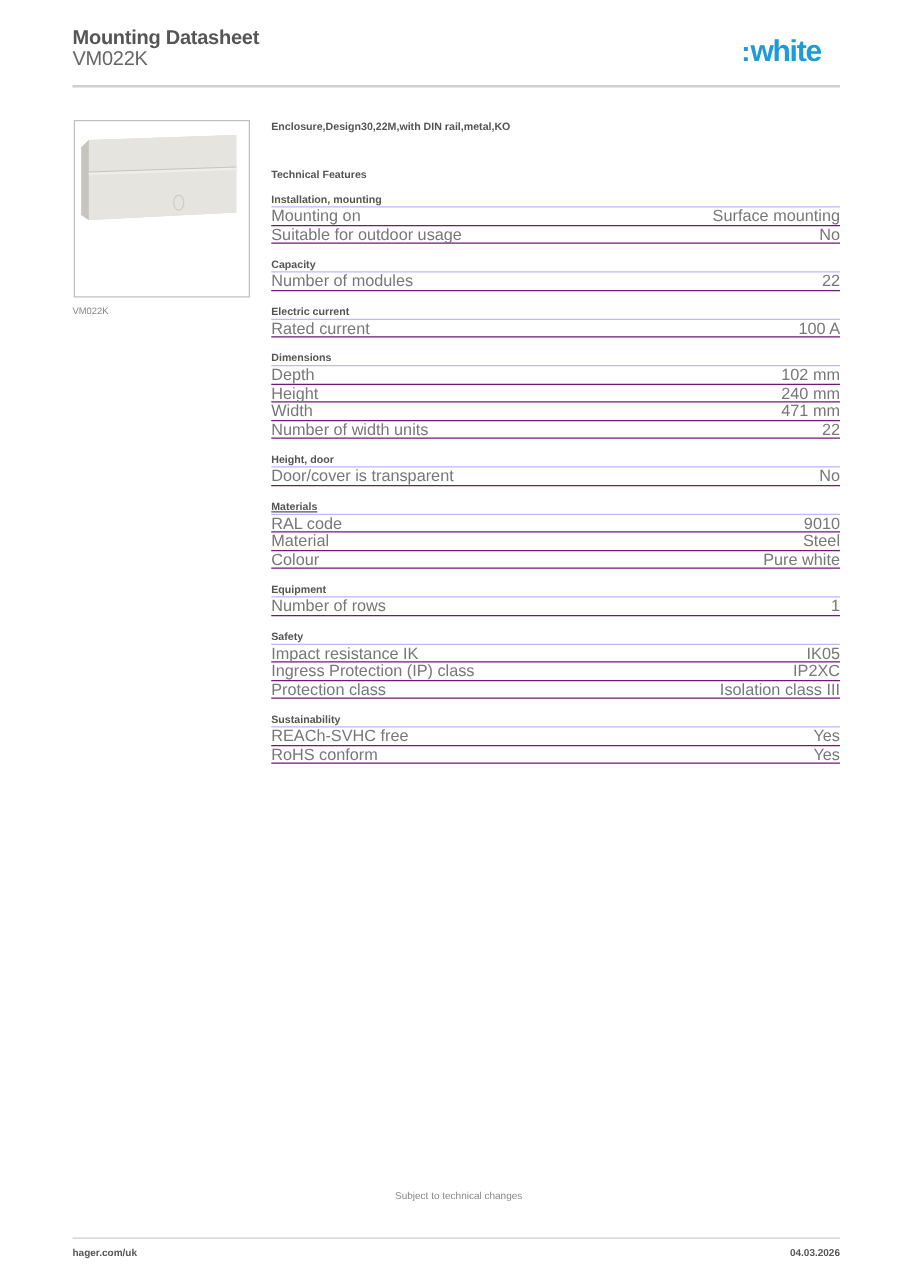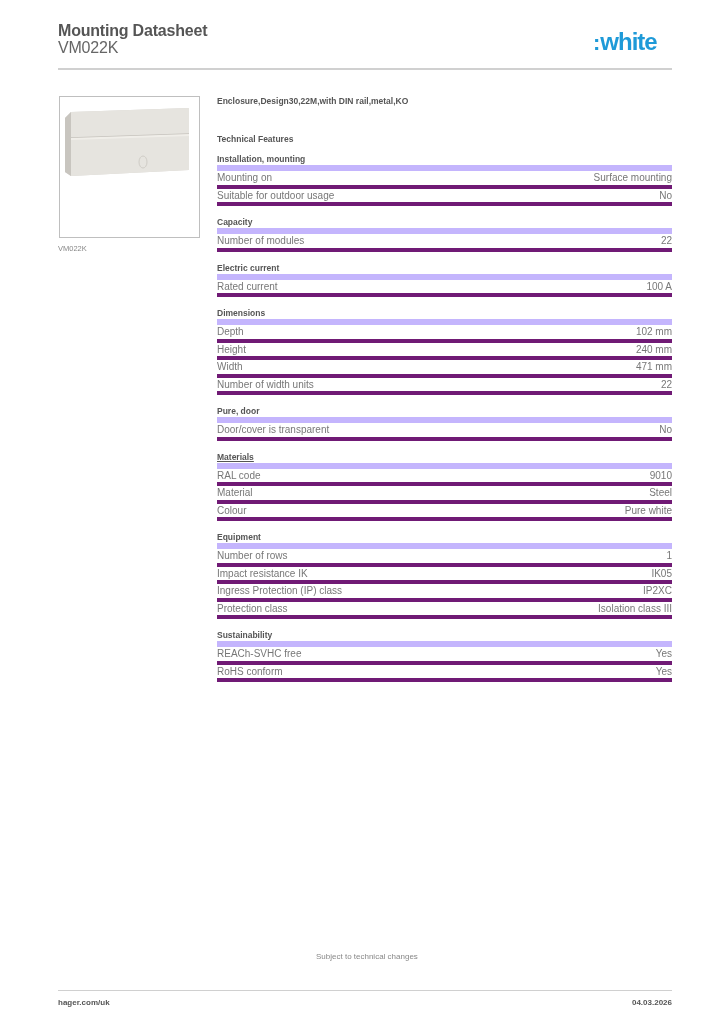--- a/index.html
+++ b/index.html
@@ -8,22 +8,22 @@
   .header-sub { position:absolute; left:58px; top:39px; font-size:16px; color:#666; letter-spacing:-0.2px; }
   .logo { position:absolute; left:593px; top:28px; font-size:24px; font-weight:bold; color:#1e9ad8; letter-spacing:-1px; }
   .logo .colon { font-size:22px; margin-right:1px; }
   .header-rule { position:absolute; left:58px; top:68px; width:614px; height:2px; background:#d0d0d0; }
   .product-image { position:absolute; left:59px; top:96px; width:141px; height:142px; border:1px solid #bfbfbf; box-sizing:border-box; background:#fff; }
   .enclosure { position:absolute; left:3px; top:7px; width:131px; height:76px; }
   .image-caption { position:absolute; left:58px; top:244px; font-size:7.5px; color:#888; }
   .main { position:absolute; left:217px; top:96px; width:455px; }
   .desc { font-size:8.5px; font-weight:bold; color:#555; height:38px; }
   .tf { font-size:8.5px; font-weight:bold; color:#555; height:20px; }
-  .section-title { font-size:8.5px; font-weight:bold; color:#555; margin-top:6px; padding-bottom:1px; border-bottom:6px solid #c4b5fd; }
-  .row { display:flex; justify-content:space-between; font-size:10px; color:#777; height:13.5px; line-height:13.5px; border-bottom:4px solid #701a75; }
+  .section-title { font-size:8.5px; font-weight:bold; color:#555; margin-top:6px; padding-bottom:1px; border-bottom:1px solid #c4b5fd; }
+  .row { display:flex; justify-content:space-between; font-size:13px; color:#777; height:13.5px; line-height:13.5px; border-bottom:1px solid #701a75; }
   .section:first-of-type .section-title { margin-top:0; }
   .footer-rule { position:absolute; left:58px; top:990px; width:614px; height:1px; background:#d0d0d0; }
   .footer-left { position:absolute; left:58px; top:998px; font-size:8px; font-weight:bold; color:#555; }
   .footer-center { position:absolute; left:316px; top:952px; font-size:8px; color:#888; }
   .footer-right { position:absolute; right:52px; top:998px; font-size:8px; font-weight:bold; color:#555; }
 </style>
 </head>
 <body>
 
 <div class="header-title">Mounting Datasheet</div>
@@ -85,21 +85,21 @@
         <div class="row">
           <span>Width</span>
           <span>471 mm</span>
         </div>
         <div class="row">
           <span>Number of width units</span>
           <span>22</span>
         </div>
       </div>
       <div class="section">
-        <div class="section-title" style="margin-top: 11px;">Pure, door</div>
+        <div class="section-title" style="margin-top: 11px;">Height, door</div>
         <div class="row">
           <span>Door/cover is transparent</span>
           <span>No</span>
         </div>
       </div>
       <div class="section">
         <div class="section-title" style="margin-top: 11px; text-decoration: underline;">Materials</div>
         <div class="row">
           <span>RAL code</span>
           <span>9010</span>
@@ -114,20 +114,21 @@
         </div>
       </div>
       <div class="section">
         <div class="section-title" style="margin-top: 11px;">Equipment</div>
         <div class="row">
           <span>Number of rows</span>
           <span>1</span>
         </div>
       </div>
       <div class="section">
+        <div class="section-title" style="margin-top: 11px;">Safety</div>
         <div class="row">
           <span>Impact resistance IK</span>
           <span>IK05</span>
         </div>
         <div class="row">
           <span>Ingress Protection (IP) class</span>
           <span>IP2XC</span>
         </div>
         <div class="row">
           <span>Protection class</span>

